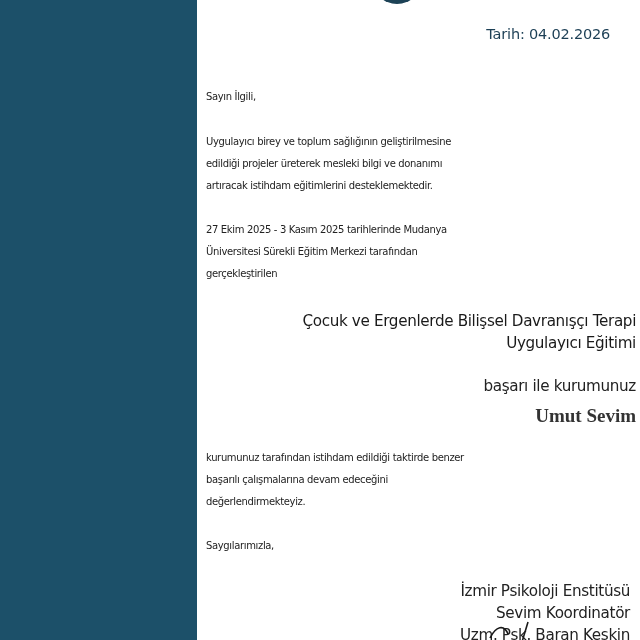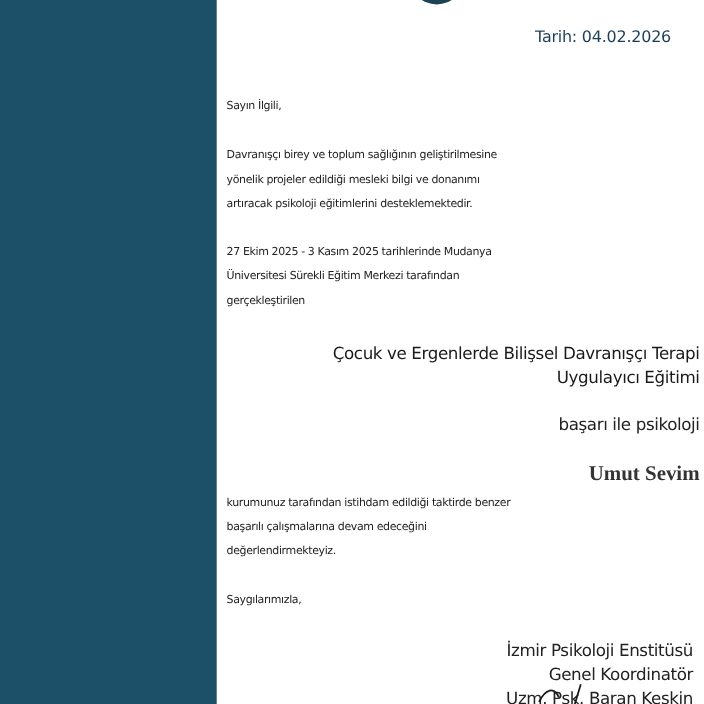--- a/index.html
+++ b/index.html
@@ -110,43 +110,43 @@
 
 <div class="sidebar"></div>
 
 <div class="logo-fragment"></div>
 
 <div class="date">Tarih: 04.02.2026</div>
 
 <div class="content">
   <div class="line" style="top:91px">Sayın İlgili,</div>
 
-  <div class="line" style="top:136px">Davranışçı birey ve toplum sağlığının geliştirilmesine</div>
-  <div class="line" style="top:158px">yönelik projeler edildiği mesleki bilgi ve donanımı</div>
-  <div class="line" style="top:180px">artıracak psikoloji eğitimlerini desteklemektedir.</div>
+  <div class="line" style="top:136px">Uygulayıcı birey ve toplum sağlığının geliştirilmesine</div>
+  <div class="line" style="top:158px">edildiği projeler üreterek mesleki bilgi ve donanımı</div>
+  <div class="line" style="top:180px">artıracak istihdam eğitimlerini desteklemektedir.</div>
 
   <div class="line" style="top:224px">27 Ekim 2025 - 3 Kasım 2025 tarihlerinde Mudanya</div>
   <div class="line" style="top:246px">Üniversitesi Sürekli Eğitim Merkezi tarafından</div>
   <div class="line" style="top:268px">gerçekleştirilen</div>
 
   <div class="line" style="top:452px">kurumunuz tarafından istihdam edildiği taktirde benzer</div>
   <div class="line" style="top:474px">başarılı çalışmalarına devam edeceğini</div>
   <div class="line" style="top:496px">değerlendirmekteyiz.</div>
 
   <div class="line" style="top:540px">Saygılarımızla,</div>
 </div>
 
 <div class="center-block" style="top:0">
   <div class="center-line course" style="top:312px">Çocuk ve Ergenlerde Bilişsel Davranışçı Terapi</div>
   <div class="center-line course" style="top:334px">Uygulayıcı Eğitimi</div>
-  <div class="center-line" style="top:377px">başarı ile psikoloji</div>
-  <div class="center-line name" style="top:420px">Umut Sevim</div>
+  <div class="center-line" style="top:377px">başarı ile kurumunuz</div>
+  <div class="center-line name" style="top:405px">Umut Sevim</div>
 </div>
 
 <div class="sig-block">
   <div class="sig-line">İzmir Psikoloji Enstitüsü</div>
-  <div class="sig-line">Genel Koordinatör</div>
+  <div class="sig-line">Sevim Koordinatör</div>
   <div class="sig-line">Uzm. Psk. Baran Keskin</div>
 </div>
 
 <svg class="signature-mark" viewBox="0 0 60 24">
   <path d="M2 18 C 8 6, 16 4, 20 14 M 40 2 L 34 22" stroke="#1a1a1a" stroke-width="1.6" fill="none"></path>
 </svg>
 
 </body></html>

